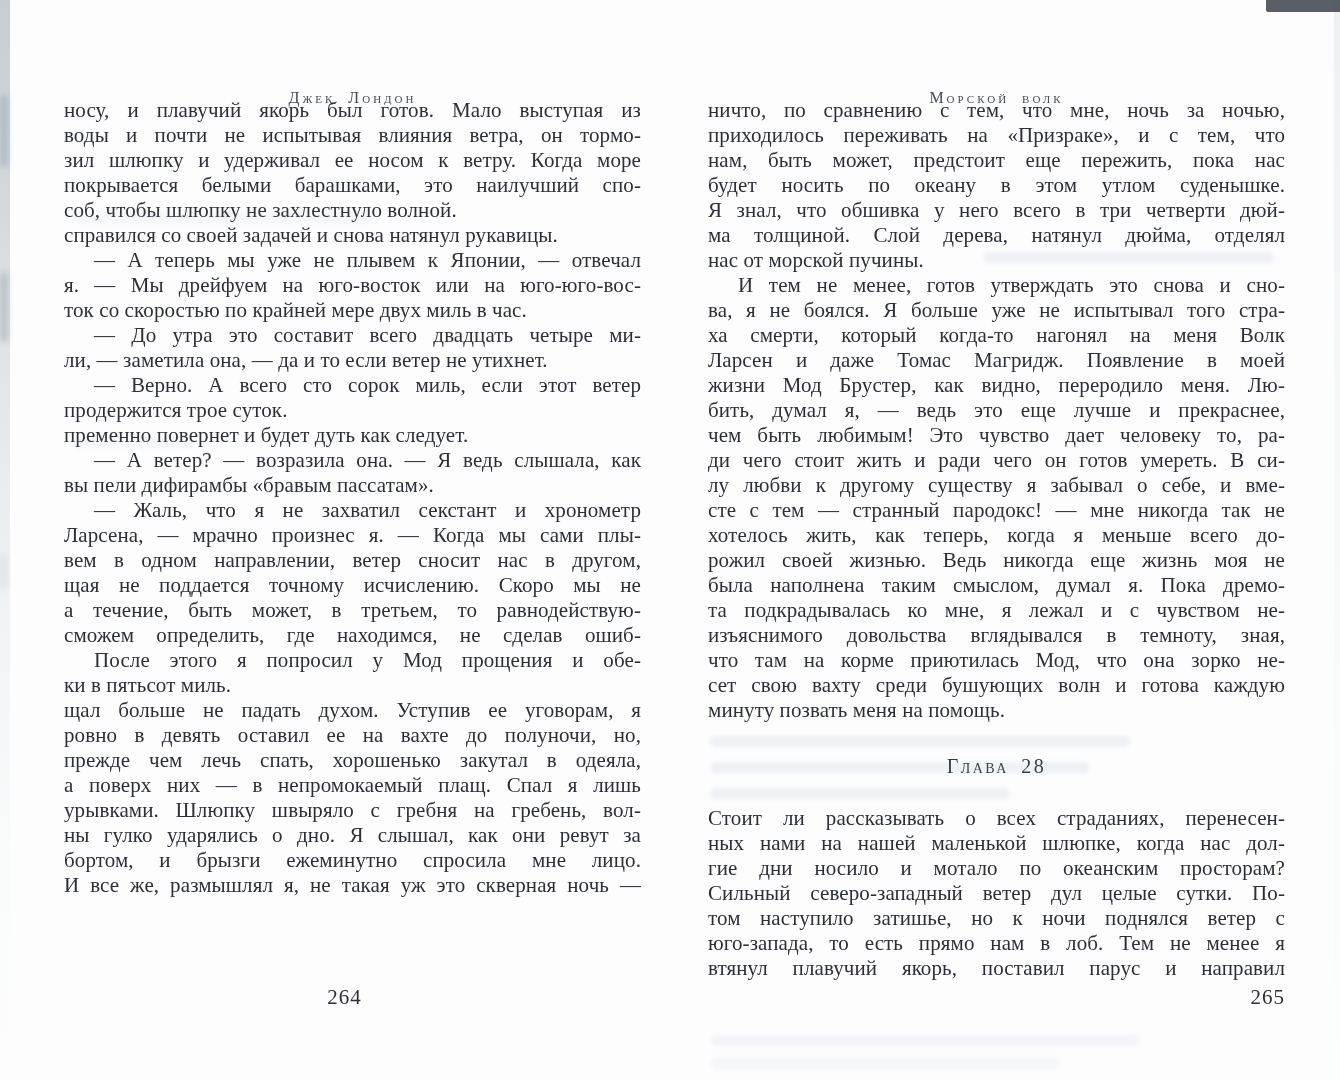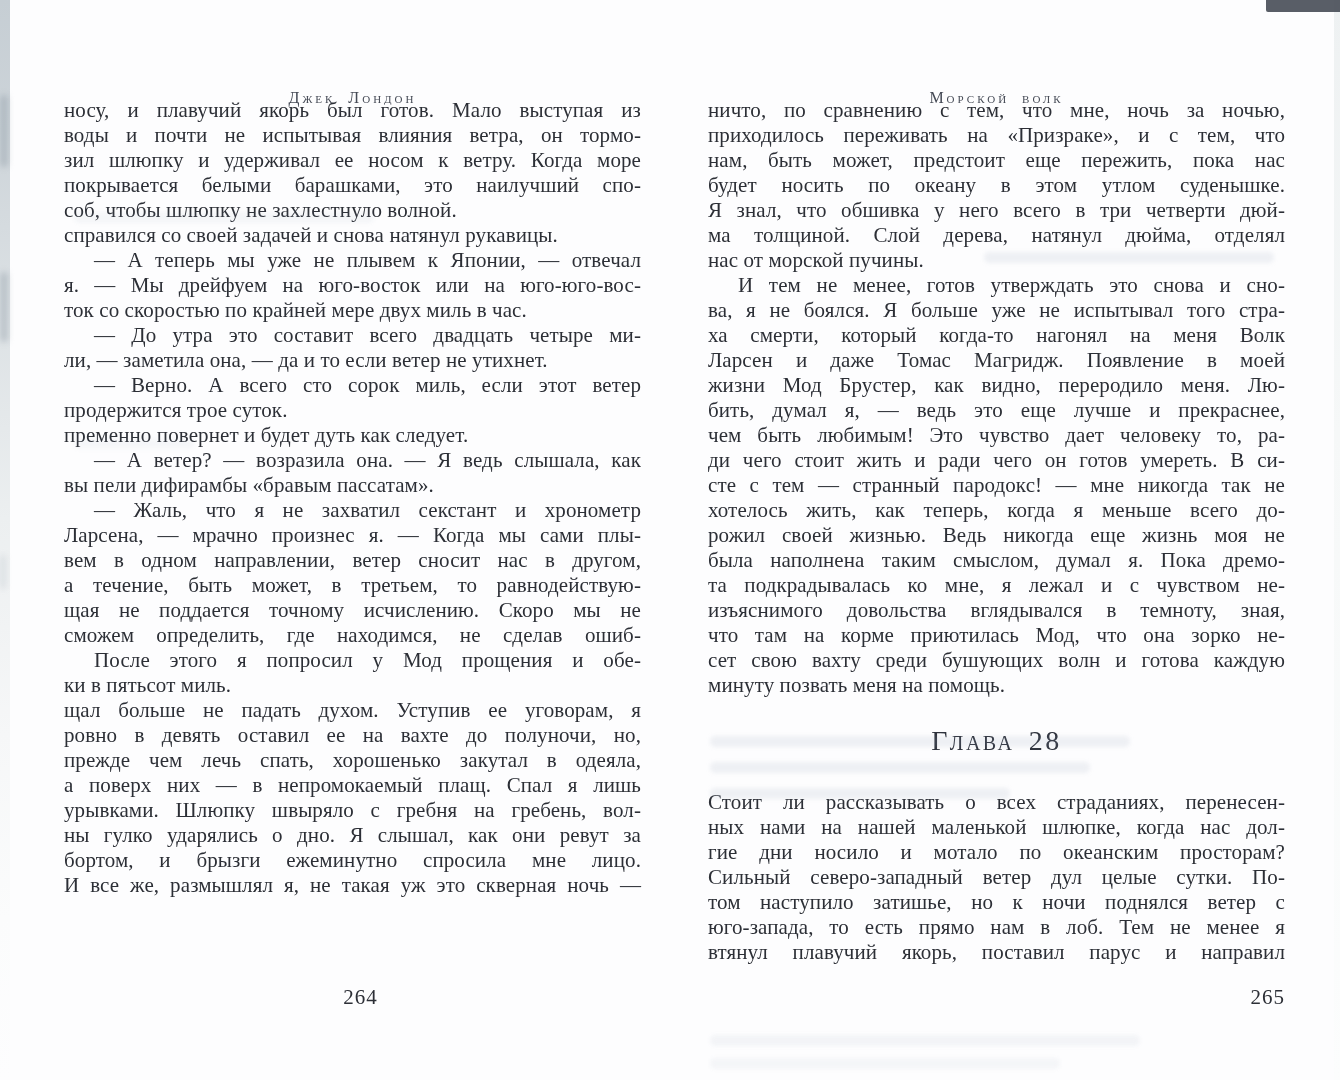--- a/index.html
+++ b/index.html
@@ -56,32 +56,32 @@
     white-space: nowrap;
     text-align: justify; text-align-last: justify;
     letter-spacing: 0.1px;
     color: #2c2f36;
   }
   .line.para-end { text-align-last: left; }
   .line.indent { padding-left: 30px; }
 
   .chapter-heading {
     font-variant: small-caps;
-    font-size: 28px; line-height: 26px;
+    font-size: 20px; line-height: 26px;
     letter-spacing: 2.5px; word-spacing: 5px;
     text-align: center; text-align-last: center;
     color: #2e323c;
-    margin-top: 30px; margin-bottom: 36px;
+    margin-top: 30px; margin-bottom: 27px;
   }
 
   .page-number {
     position: absolute; top: 984px; height: 26px; line-height: 26px;
     text-align: center; font-size: 21px; letter-spacing: 1px; color: #2c2f36;
   }
-  .page.left  .page-number { left: 62px; width: 577px; }
+  .page.left  .page-number { left: 46px; width: 577px; }
   .page.right .page-number { left: 24px; width: 577px; text-align: right; }
 
   
   .bleed {
     position: absolute; height: 11px; border-radius: 5px;
     background: rgba(148, 164, 184, 0.14); filter: blur(2px);
   }
 </style>
 </head>
 <body>
@@ -110,22 +110,22 @@
         <div class="line indent">— До утра это составит всего двадцать четыре ми-</div>
         <div class="line para-end">ли, — заметила она, — да и то если ветер не утихнет.</div>
         <div class="line indent">— Верно. А всего сто сорок миль, если этот ветер</div>
         <div class="line para-end">продержится трое суток.</div>
         <div class="line para-end">пременно повернет и будет дуть как следует.</div>
         <div class="line indent">— А ветер? — возразила она. — Я ведь слышала, как</div>
         <div class="line para-end">вы пели дифирамбы «бравым пассатам».</div>
         <div class="line indent">— Жаль, что я не захватил секстант и хронометр</div>
         <div class="line">Ларсена, — мрачно произнес я. — Когда мы сами плы-</div>
         <div class="line">вем в одном направлении, ветер сносит нас в другом,</div>
+        <div class="line">щая не поддается точному исчислению. Скоро мы не</div>
         <div class="line">а течение, быть может, в третьем, то равнодействую-</div>
-        <div class="line">щая не поддается точному исчислению. Скоро мы не</div>
         <div class="line">сможем определить, где находимся, не сделав ошиб-</div>
         <div class="line indent">После этого я попросил у Мод прощения и обе-</div>
         <div class="line para-end">ки в пятьсот миль.</div>
         <div class="line">щал больше не падать духом. Уступив ее уговорам, я</div>
         <div class="line">ровно в девять оставил ее на вахте до полуночи, но,</div>
         <div class="line">прежде чем лечь спать, хорошенько закутал в одеяла,</div>
         <div class="line">а поверх них — в непромокаемый плащ. Спал я лишь</div>
         <div class="line">урывками. Шлюпку швыряло с гребня на гребень, вол-</div>
         <div class="line">ны гулко ударялись о дно. Я слышал, как они ревут за</div>
         <div class="line">бортом, и брызги ежеминутно спросила мне лицо.</div>
@@ -147,20 +147,21 @@
         <div class="line">ма толщиной. Слой дерева, натянул дюйма, отделял</div>
         <div class="line para-end">нас от морской пучины.</div>
         <div class="line indent">И тем не менее, готов утверждать это снова и сно-</div>
         <div class="line">ва, я не боялся. Я больше уже не испытывал того стра-</div>
         <div class="line">ха смерти, который когда-то нагонял на меня Волк</div>
         <div class="line">Ларсен и даже Томас Магридж. Появление в моей</div>
         <div class="line">жизни Мод Брустер, как видно, переродило меня. Лю-</div>
         <div class="line">бить, думал я, — ведь это еще лучше и прекраснее,</div>
         <div class="line">чем быть любимым! Это чувство дает человеку то, ра-</div>
         <div class="line">ди чего стоит жить и ради чего он готов умереть. В си-</div>
+        <div class="line">лу любви к другому существу я забывал о себе, и вме-</div>
         <div class="line">сте с тем — странный пародокс! — мне никогда так не</div>
         <div class="line">хотелось жить, как теперь, когда я меньше всего до-</div>
         <div class="line">рожил своей жизнью. Ведь никогда еще жизнь моя не</div>
         <div class="line">была наполнена таким смыслом, думал я. Пока дремо-</div>
         <div class="line">та подкрадывалась ко мне, я лежал и с чувством не-</div>
         <div class="line">изъяснимого довольства вглядывался в темноту, зная,</div>
         <div class="line">что там на корме приютилась Мод, что она зорко не-</div>
         <div class="line">сет свою вахту среди бушующих волн и готова каждую</div>
         <div class="line para-end">минуту позвать меня на помощь.</div>
         <div class="chapter-heading">Глава 28</div>

